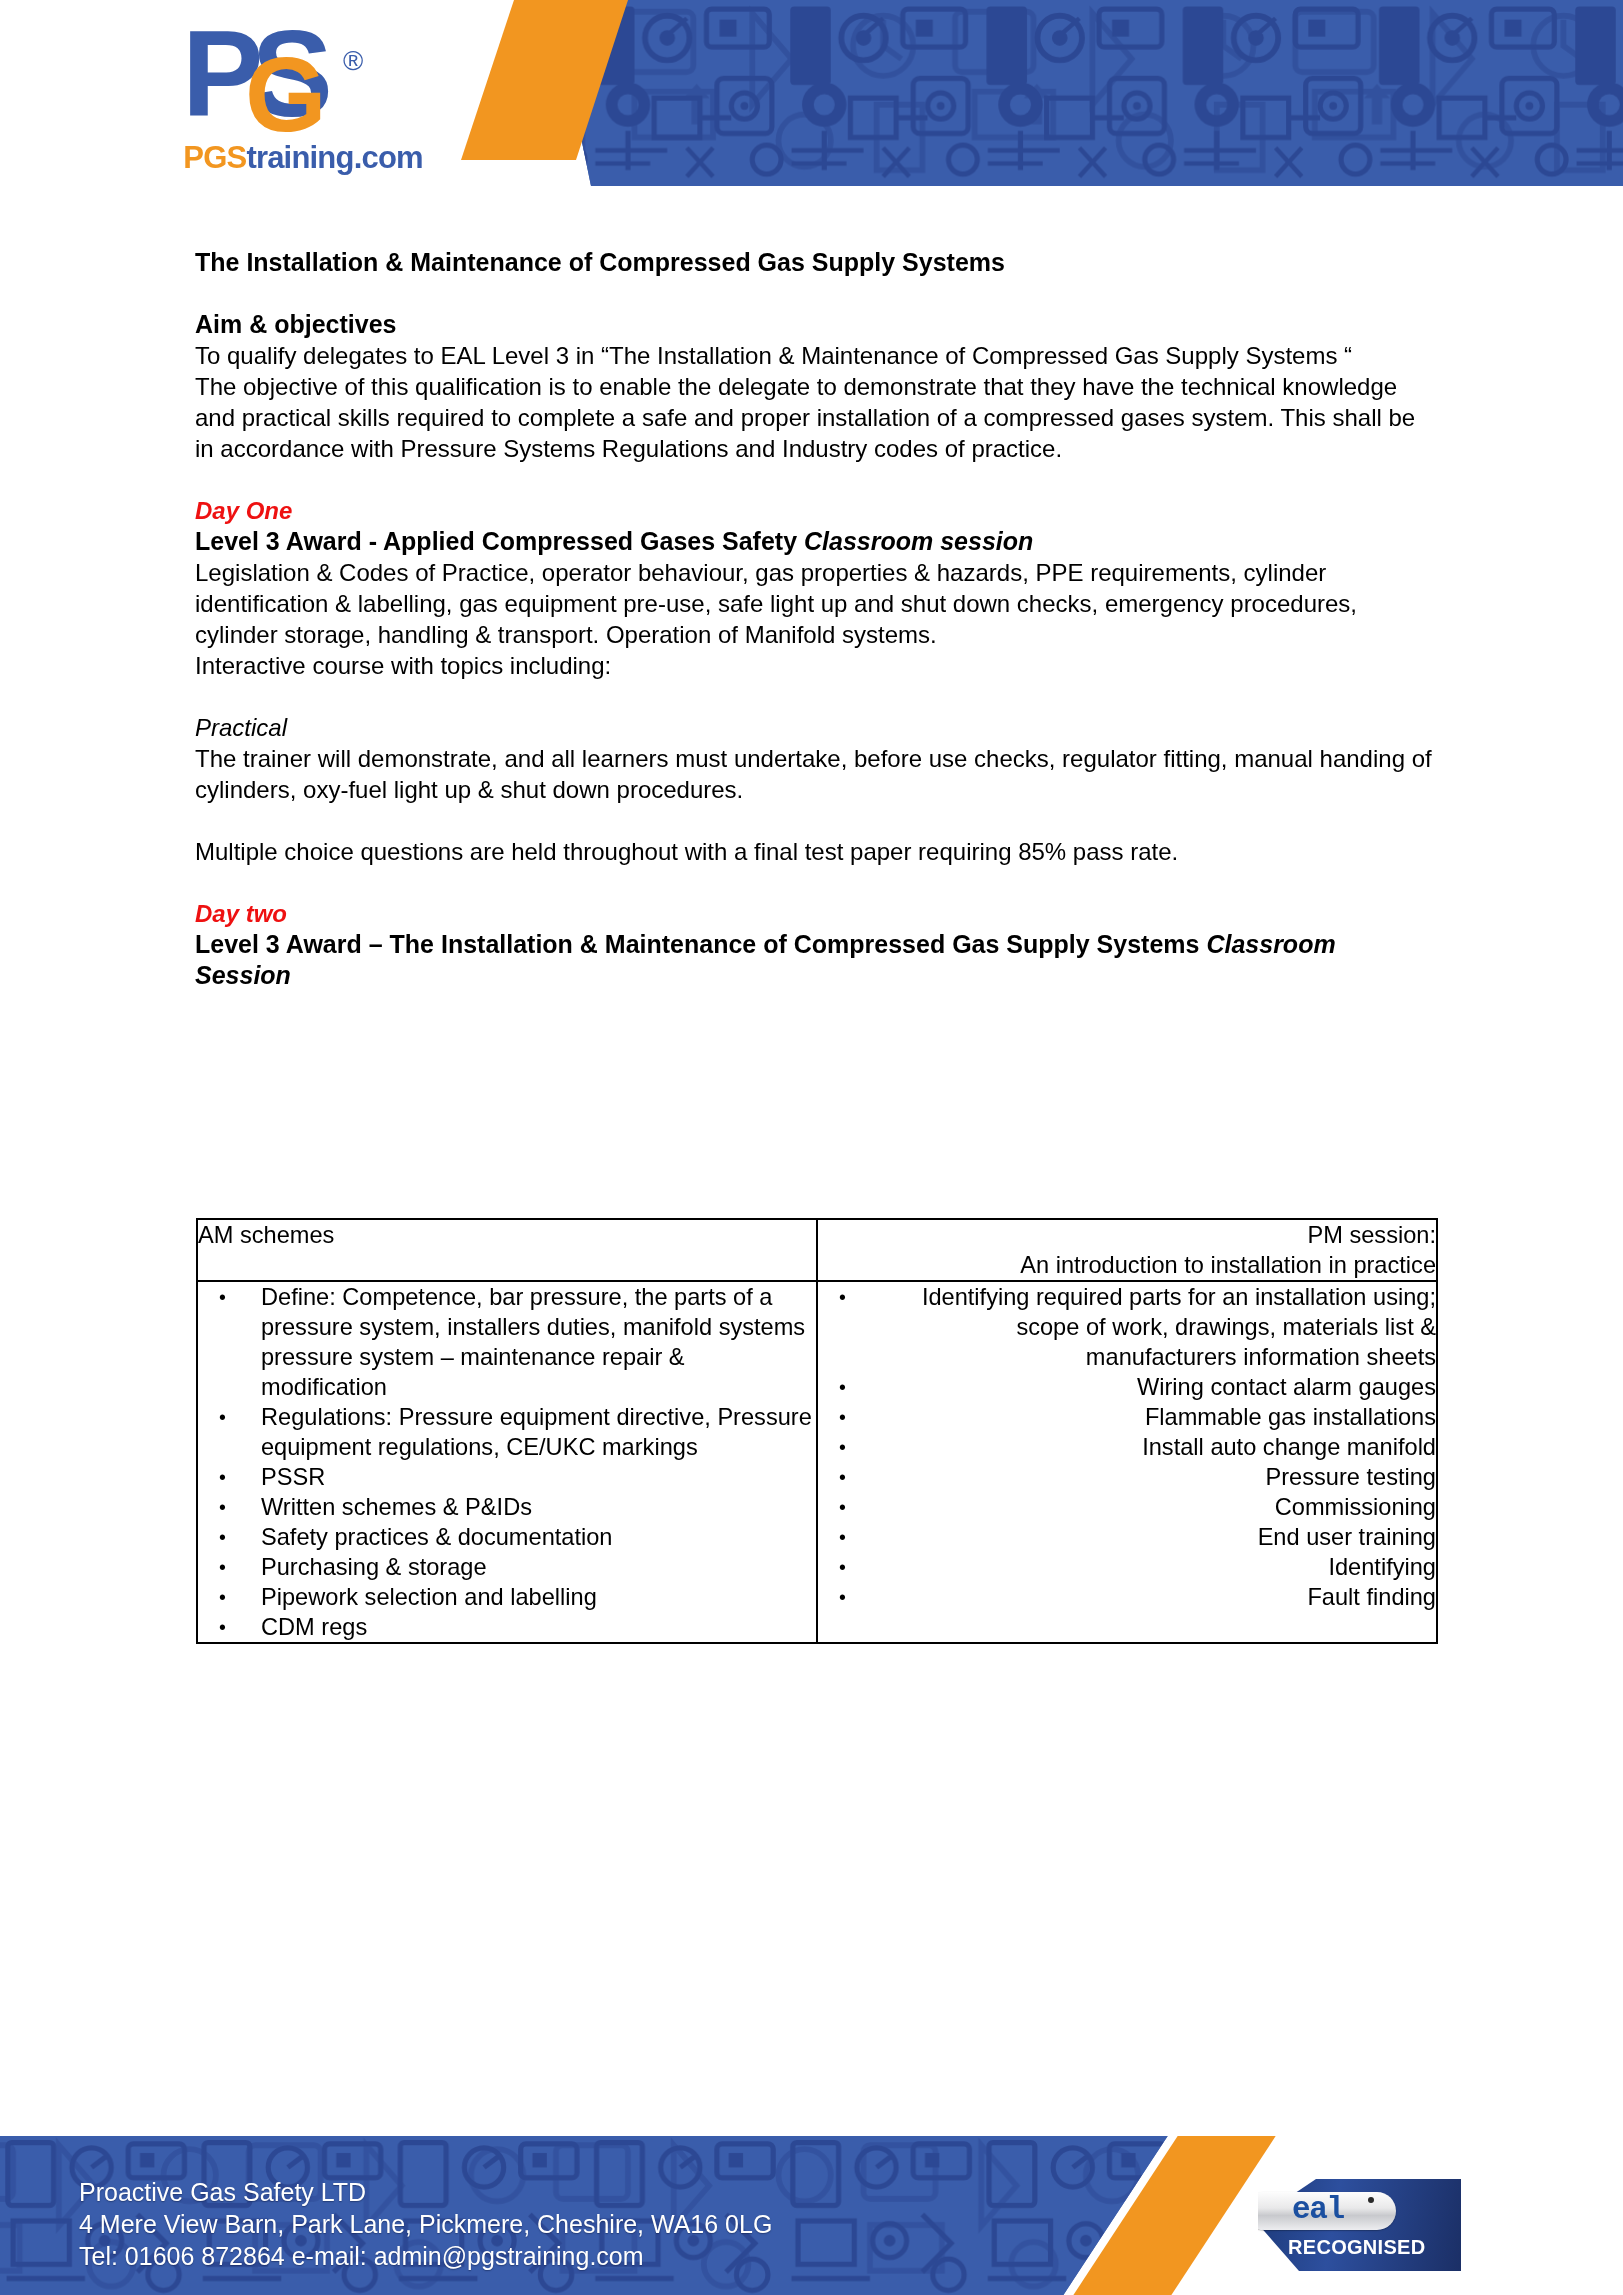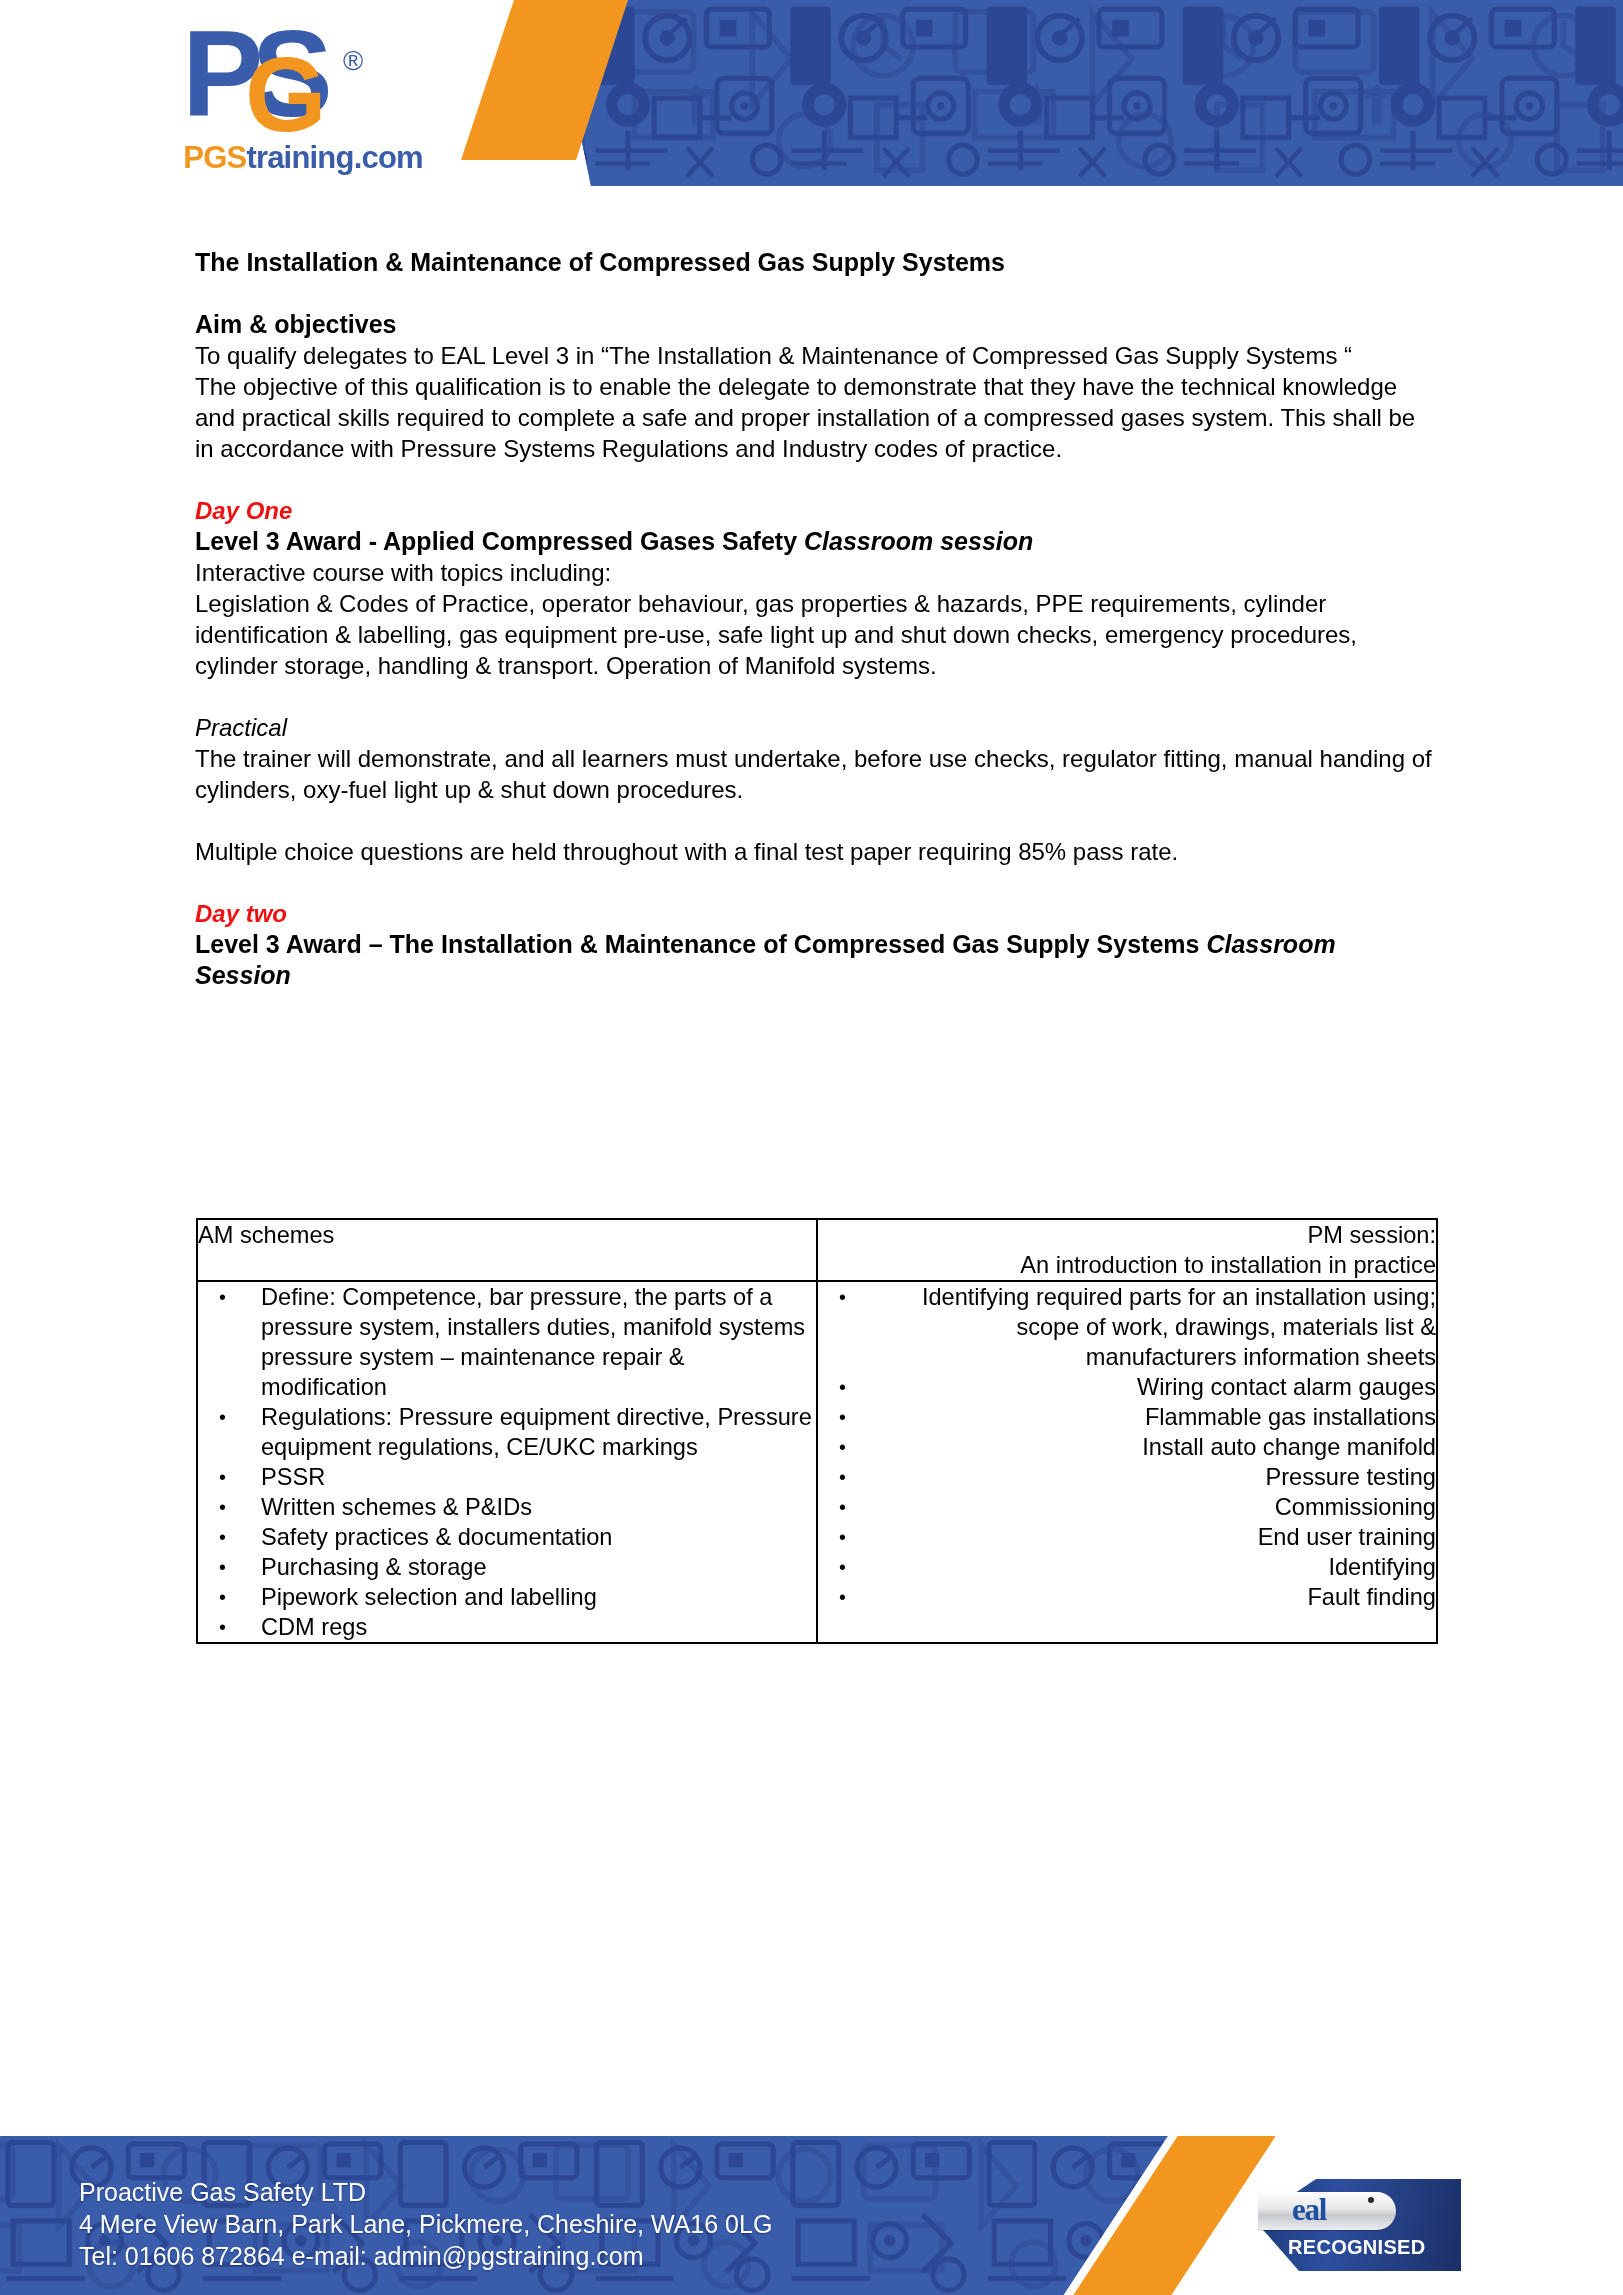--- a/index.html
+++ b/index.html
@@ -287,21 +287,21 @@
   }
   .eal-word {
     position: absolute;
     left: 34px;
     top: 15px;
     font-size: 31px;
     line-height: 31px;
     font-weight: bold;
     color: #1b4fa0;
     letter-spacing: -1.3px;
-    font-family: Liberation Serif, serif;
+    font-family: Liberation Mono, monospace;
   }
   .eal-dot {
     position: absolute;
     left: 110px;
     top: 18.3px;
     width: 5.9px; height: 5.9px;
     border-radius: 50%;
     background: #2a2a2a;
   }
   .eal-recognised {
@@ -389,22 +389,22 @@
   <p class="doc-title">The Installation &amp; Maintenance of Compressed Gas Supply Systems</p>
 
   <p class="h-sub">Aim &amp; objectives</p>
   <p class="para">To qualify delegates to EAL Level 3 in “The Installation &amp; Maintenance of Compressed Gas Supply Systems “</p>
   <p class="para">The objective of this qualification is to enable the delegate to demonstrate that they have the technical knowledge and practical skills required to complete a safe and proper installation of a compressed gases system.  This shall be in accordance with Pressure Systems Regulations and Industry codes of practice.</p>
 
   <div class="spacer"></div>
 
   <p class="day-label">Day One</p>
   <p class="award-line"><span>Level 3 Award - Applied Compressed Gases Safety </span><span class="classroom">Classroom session</span></p>
+  <p class="para">Legislation &amp; Codes of Practice, operator behaviour, gas properties &amp; hazards, PPE requirements, cylinder identification &amp; labelling, gas equipment pre-use, safe light up and shut down checks, emergency procedures, cylinder storage, handling &amp; transport. Operation of Manifold systems.</p>
   <p class="para">Interactive course with topics including:</p>
-  <p class="para">Legislation &amp; Codes of Practice, operator behaviour, gas properties &amp; hazards, PPE requirements, cylinder identification &amp; labelling, gas equipment pre-use, safe light up and shut down checks, emergency procedures, cylinder storage, handling &amp; transport. Operation of Manifold systems.</p>
 
   <div class="spacer"></div>
 
   <p class="practical-label">Practical</p>
   <p class="para">The trainer will demonstrate, and all learners must undertake, before use checks, regulator fitting, manual handing of cylinders, oxy-fuel light up &amp; shut down procedures.</p>
 
   <div class="spacer"></div>
 
   <p class="para">Multiple choice questions are held throughout with a final test paper requiring 85% pass rate.</p>
 

